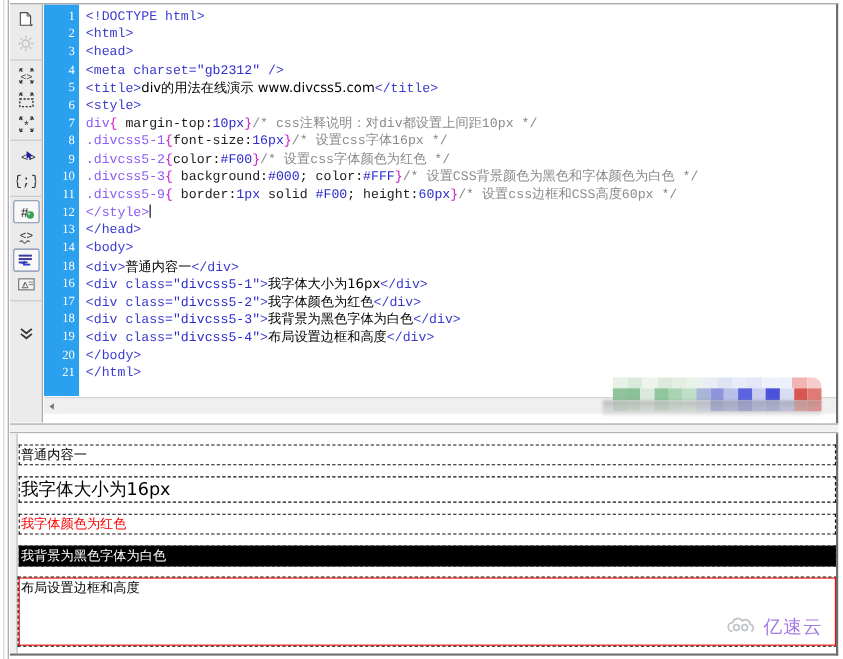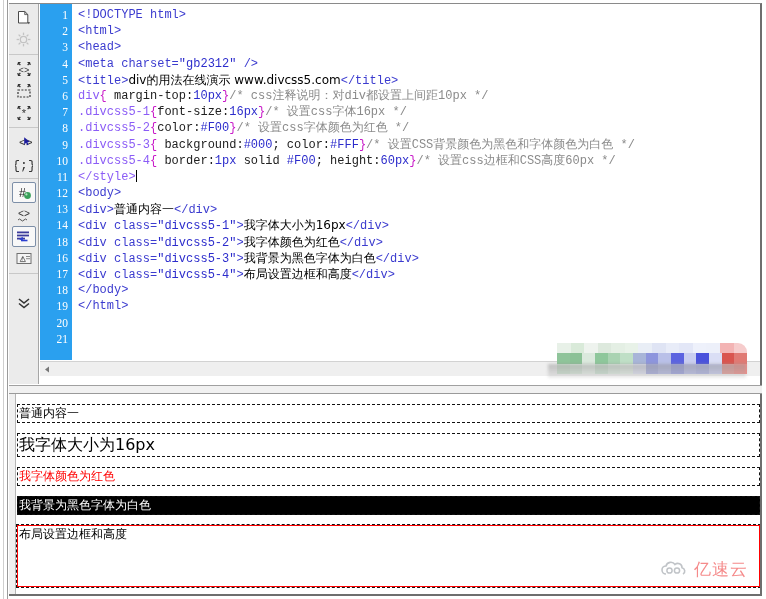--- a/index.html
+++ b/index.html
@@ -256,21 +256,21 @@
     bottom: 18px;
     display: flex;
     align-items: center;
     gap: 5px;
     opacity: .62;
     pointer-events: none;
   }
   .watermark .wm-text {
     font-family: "DejaVu Sans", sans-serif;
     font-size: 17px;
-    color: #ef4444;
+    color: #6d28d9;
     letter-spacing: 1px;
   }
 </style>
 </head>
 <body>
 
 <div class="app-window">
 
   <div class="frame-left">
     <div class="frame-left-inner"></div>
@@ -423,26 +423,28 @@
       <div class="ln">20</div>
       <div class="ln">21</div>
     </div>
 
     <div class="code-area">
       <div class="code-line"><span class="tag">&lt;!DOCTYPE html&gt;</span></div>
       <div class="code-line"><span class="tag">&lt;html&gt;</span></div>
       <div class="code-line"><span class="tag">&lt;head&gt;</span></div>
       <div class="code-line"><span class="tag">&lt;meta charset=</span><span class="val">"gb2312"</span><span class="tag"> /&gt;</span></div>
       <div class="code-line"><span class="tag">&lt;title&gt;</span><span class="plain cjk">div的用法在线演示 www.divcss5.com</span><span class="tag">&lt;/title&gt;</span></div>
+      <div class="code-line"><span class="tag">&lt;style&gt;</span></div>
       <div class="code-line"><span class="sel">div</span><span class="brace">{</span><span class="prop"> margin-top:</span><span class="val">10px</span><span class="brace">}</span><span class="cmt">/* css注释说明：对div都设置上间距10px */</span></div>
       <div class="code-line"><span class="sel">.divcss5-1</span><span class="brace">{</span><span class="prop">font-size:</span><span class="val">16px</span><span class="brace">}</span><span class="cmt">/* 设置css字体16px */</span></div>
       <div class="code-line"><span class="sel">.divcss5-2</span><span class="brace">{</span><span class="prop">color:</span><span class="val">#F00</span><span class="brace">}</span><span class="cmt">/* 设置css字体颜色为红色 */</span></div>
       <div class="code-line"><span class="sel">.divcss5-3</span><span class="brace">{</span><span class="prop"> background:</span><span class="val">#000</span><span class="prop">; color:</span><span class="val">#FFF</span><span class="brace">}</span><span class="cmt">/* 设置CSS背景颜色为黑色和字体颜色为白色 */</span></div>
-      <div class="code-line"><span class="sel">.divcss5-4</span><span class="brace">{</span><span class="prop"> border:</span><span class="val">1px</span><span class="prop"> solid </span><span class="val">#F00</span><span class="prop">; height:</span><span class="val">60px</span><span class="brace">}</span><span class="cmt">/* 设置css边框和CSS高度60px */</span></div>
+      <div class="code-line"><span class="sel">.divcss5-9</span><span class="brace">{</span><span class="prop"> border:</span><span class="val">1px</span><span class="prop"> solid </span><span class="val">#F00</span><span class="prop">; height:</span><span class="val">60px</span><span class="brace">}</span><span class="cmt">/* 设置css边框和CSS高度60px */</span></div>
       <div class="code-line"><span class="sel">&lt;/style&gt;</span><span class="caret"></span></div>
+      <div class="code-line"><span class="tag">&lt;/head&gt;</span></div>
       <div class="code-line"><span class="tag">&lt;body&gt;</span></div>
       <div class="code-line"><span class="tag">&lt;div&gt;</span><span class="plain cjk">普通内容一</span><span class="tag">&lt;/div&gt;</span></div>
       <div class="code-line"><span class="tag">&lt;div class=</span><span class="val">"divcss5-1"</span><span class="tag">&gt;</span><span class="plain cjk">我字体大小为16px</span><span class="tag">&lt;/div&gt;</span></div>
       <div class="code-line"><span class="tag">&lt;div class=</span><span class="val">"divcss5-2"</span><span class="tag">&gt;</span><span class="plain cjk">我字体颜色为红色</span><span class="tag">&lt;/div&gt;</span></div>
       <div class="code-line"><span class="tag">&lt;div class=</span><span class="val">"divcss5-3"</span><span class="tag">&gt;</span><span class="plain cjk">我背景为黑色字体为白色</span><span class="tag">&lt;/div&gt;</span></div>
       <div class="code-line"><span class="tag">&lt;div class=</span><span class="val">"divcss5-4"</span><span class="tag">&gt;</span><span class="plain cjk">布局设置边框和高度</span><span class="tag">&lt;/div&gt;</span></div>
       <div class="code-line"><span class="tag">&lt;/body&gt;</span></div>
       <div class="code-line"><span class="tag">&lt;/html&gt;</span></div>
     </div>
 

